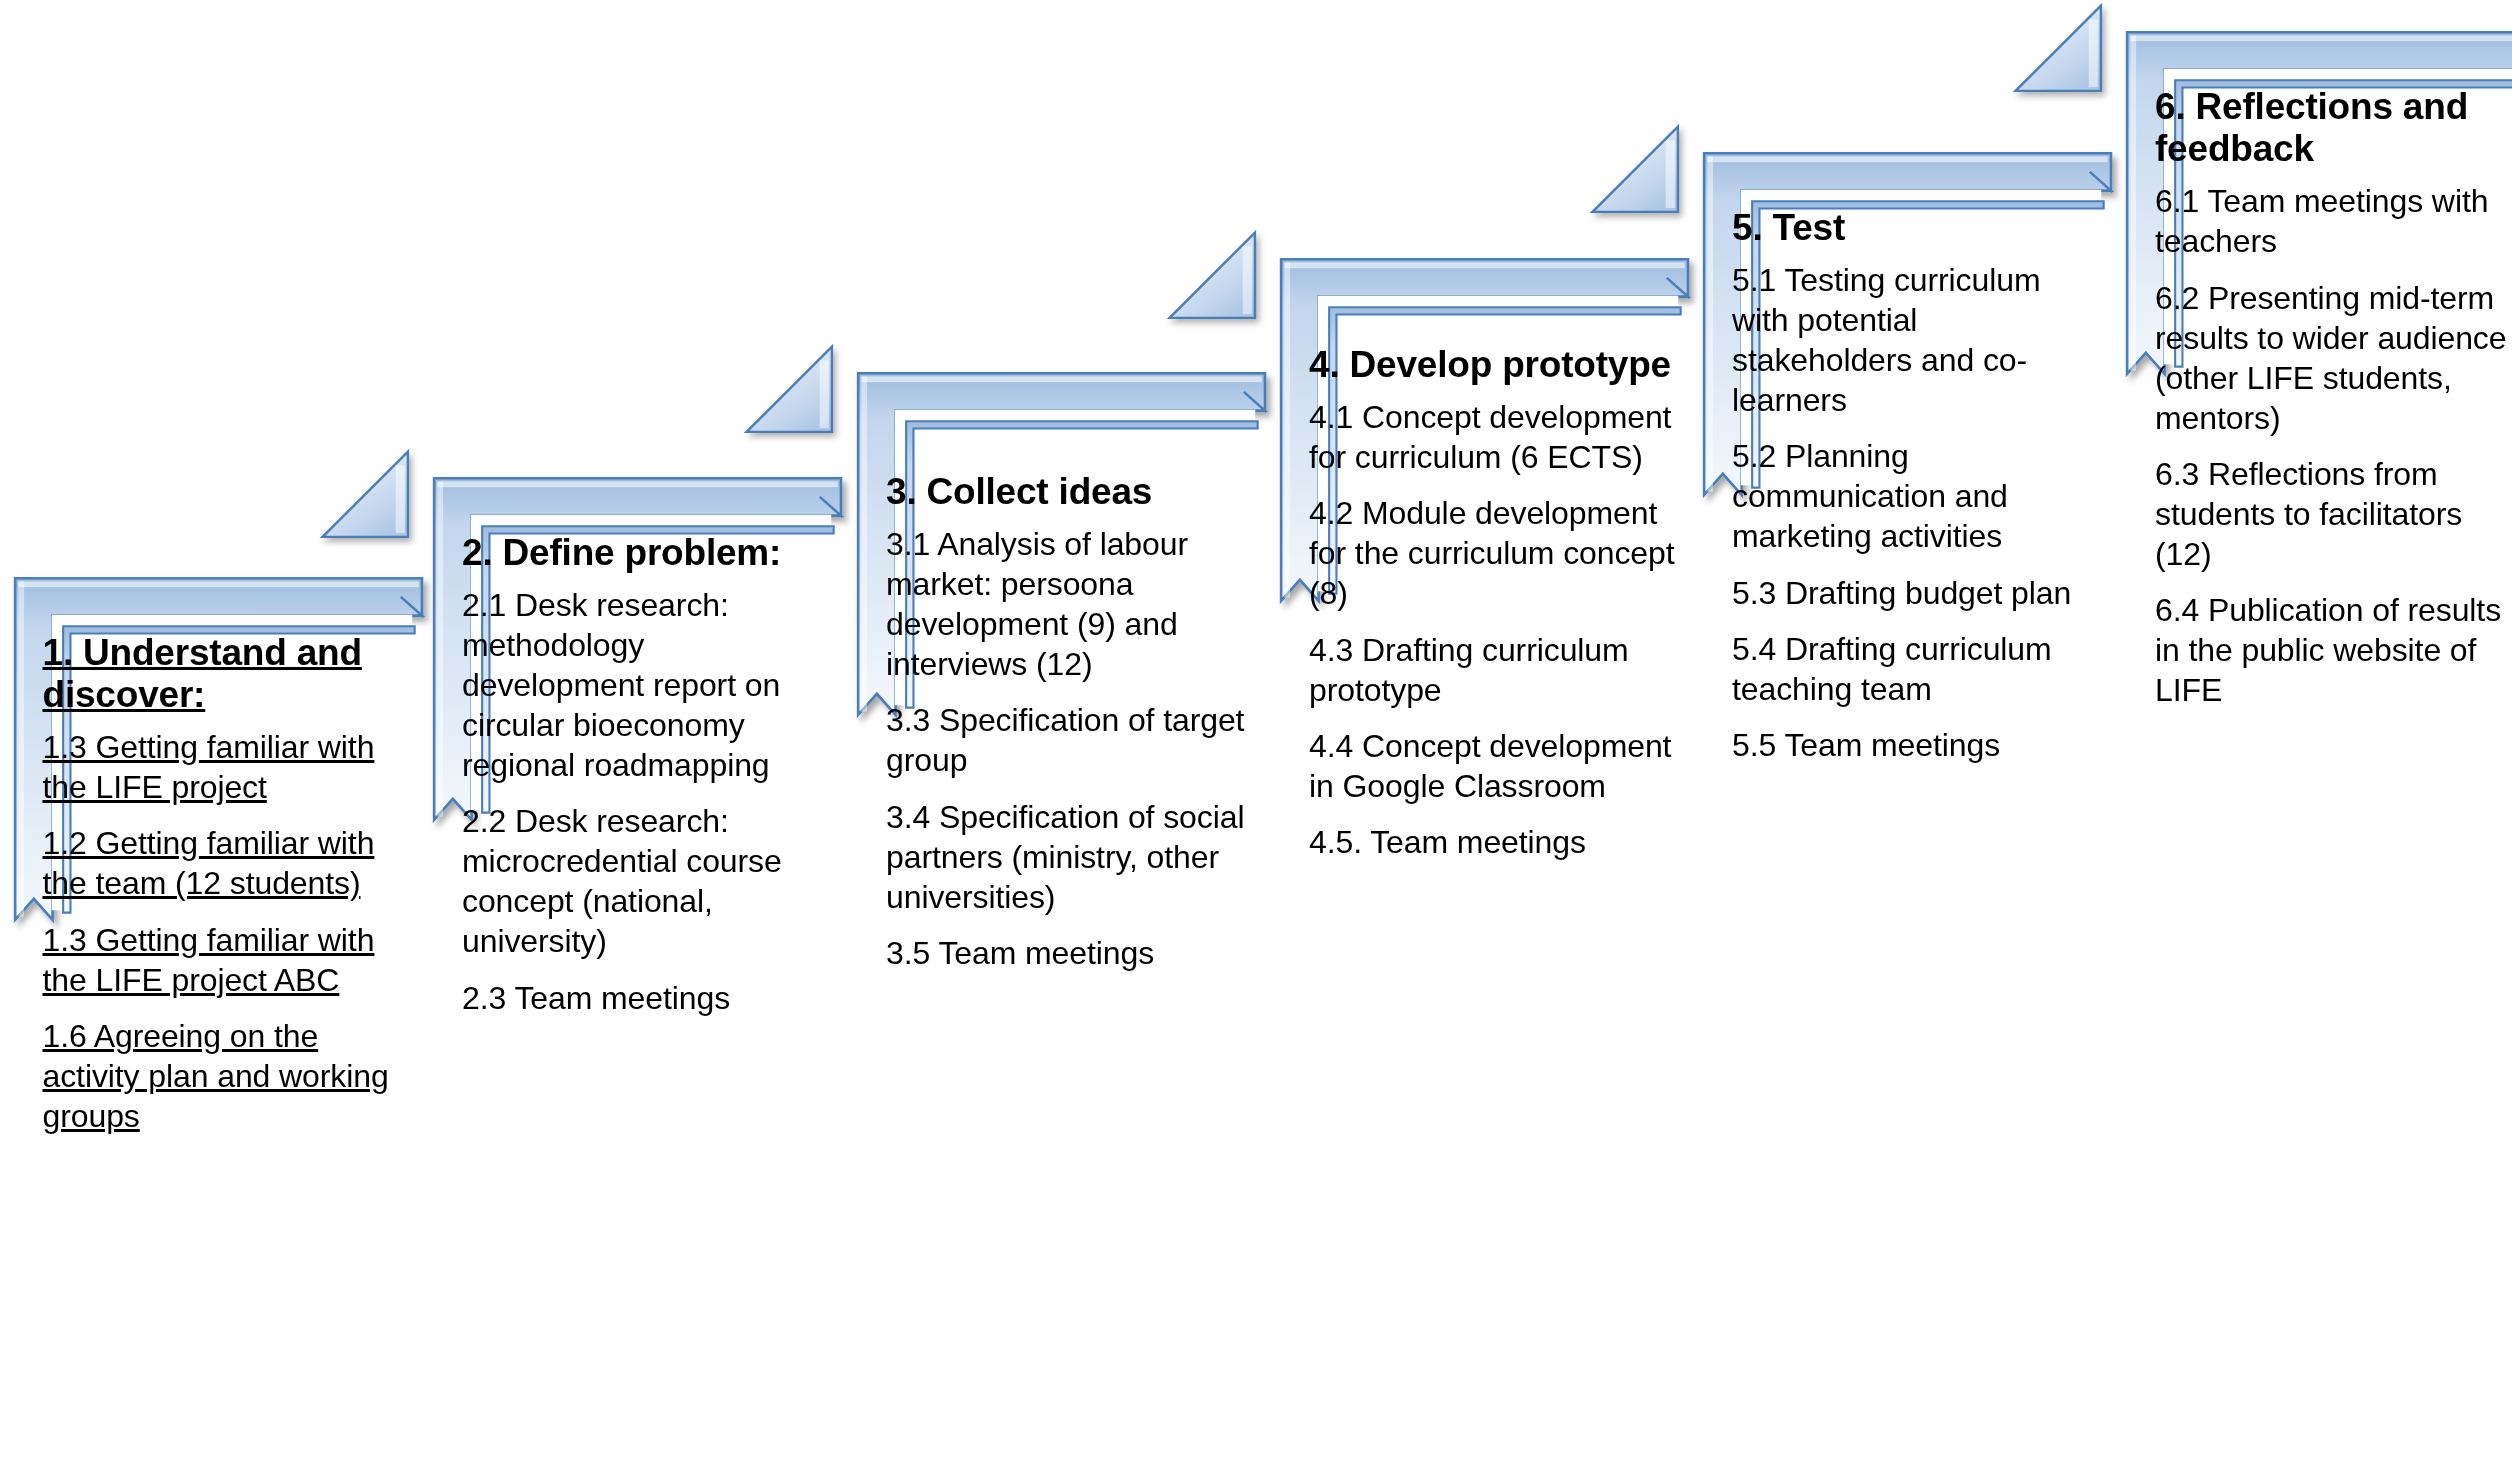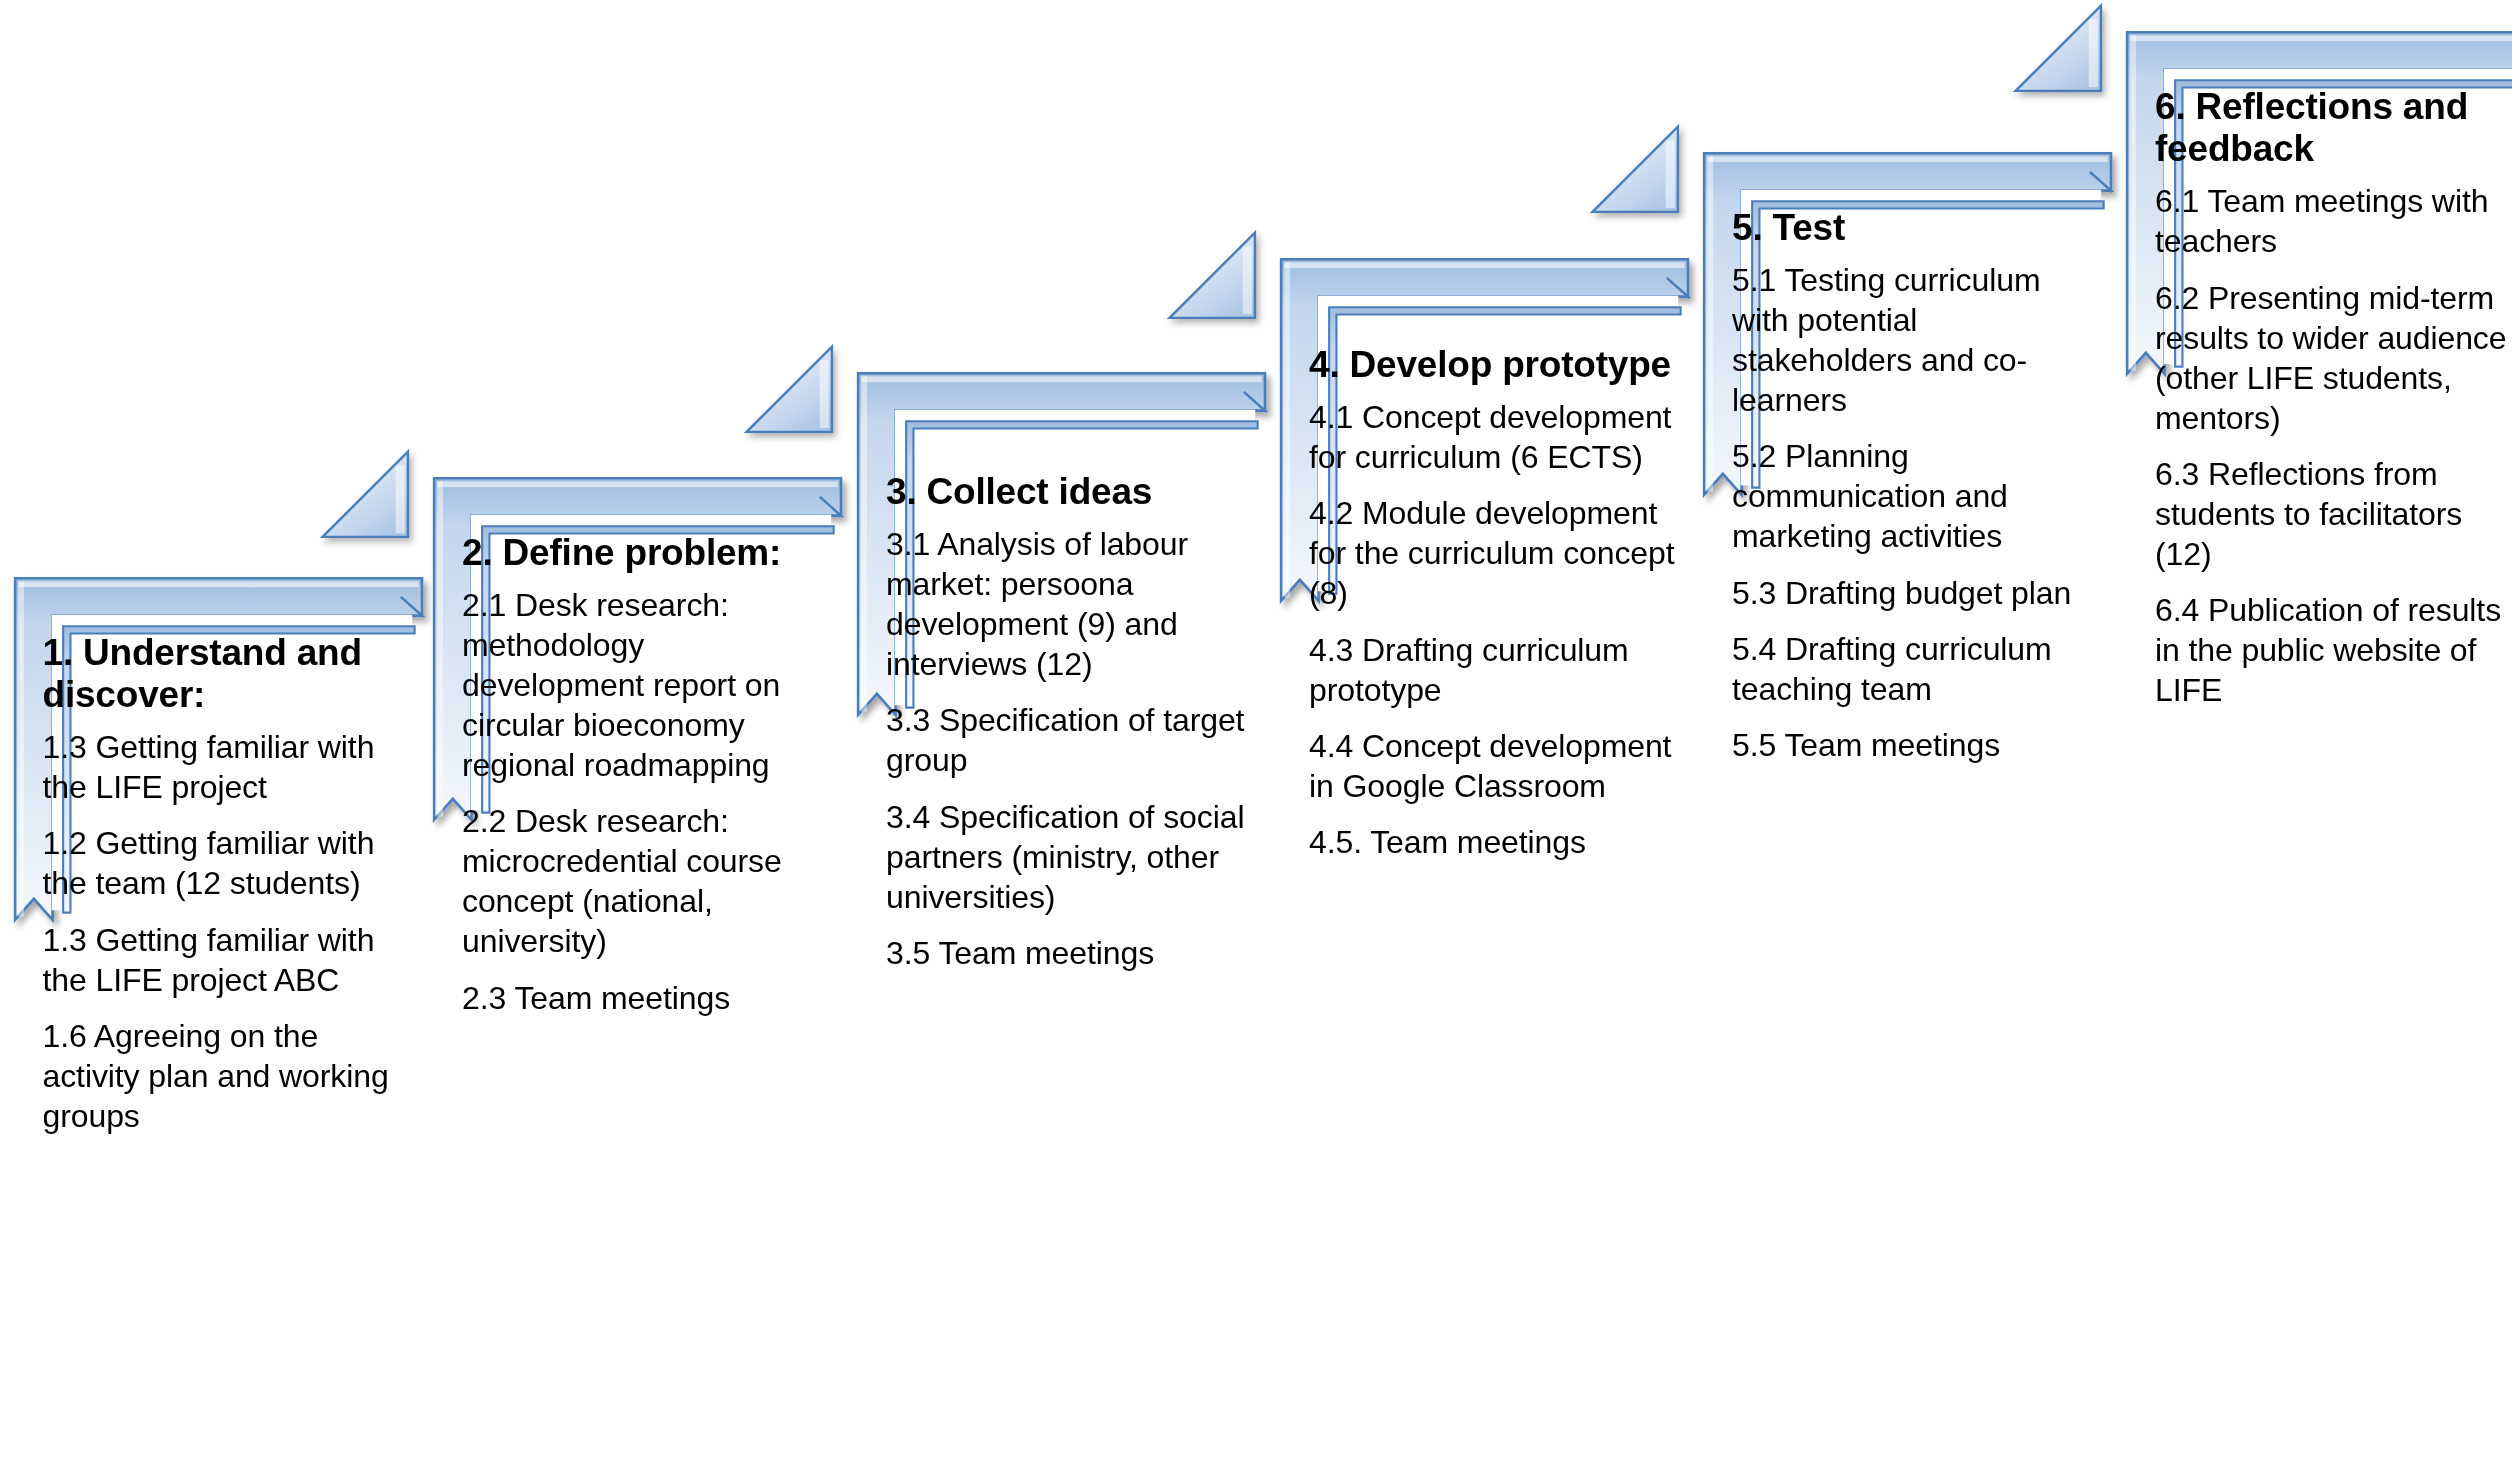--- a/index.html
+++ b/index.html
@@ -75,21 +75,21 @@
           </defs>
           <g filter="url(#g0sh)">
             <path d="M10,10 L510,10 L510,56 L484,33 L510,56 L56,56 L56,430 L33,404 L10,430 Z" fill="url(#g0)" stroke="#4a7ebb" stroke-width="3.2" stroke-linejoin="miter"></path>
           </g>
           <path d="M56,56 L497,56 L497,69 L497,62.5 L497,69 L69,69 L69,417 L62.5,417 L56,417 Z" fill="#ffffff" stroke="#ffffff" stroke-width="2"></path>
           <path d="M69,69 L501,69 L501,78 L501,73.5 L501,78 L78,78 L78,421 L73.5,421 L69,421 Z" fill="url(#g0)" stroke="#4a7ebb" stroke-width="2.6" stroke-linejoin="miter"></path>
           <rect x="14" y="14" width="492" height="7" fill="#ffffff" opacity="0.55"></rect>
           <rect x="14" y="14" width="7" height="412" fill="#ffffff" opacity="0.45"></rect>
         </svg>
       </div>
-    <div class="content" style="left:36px; top:62px; width:370px;">
+    <div class="content" style="left:36px; top:62px; width:370px;text-decoration:underline;">
       <div class="step-title">1. Understand and discover:</div>
       <div class="items">
         <div class="item">1.3 Getting familiar with the LIFE project</div>
         <div class="item">1.2 Getting familiar with the team (12 students)</div>
         <div class="item">1.3 Getting familiar with the LIFE project ABC</div>
         <div class="item">1.6 Agreeing on the activity plan and working groups</div>
       </div>
     </div>
   </div>
 

